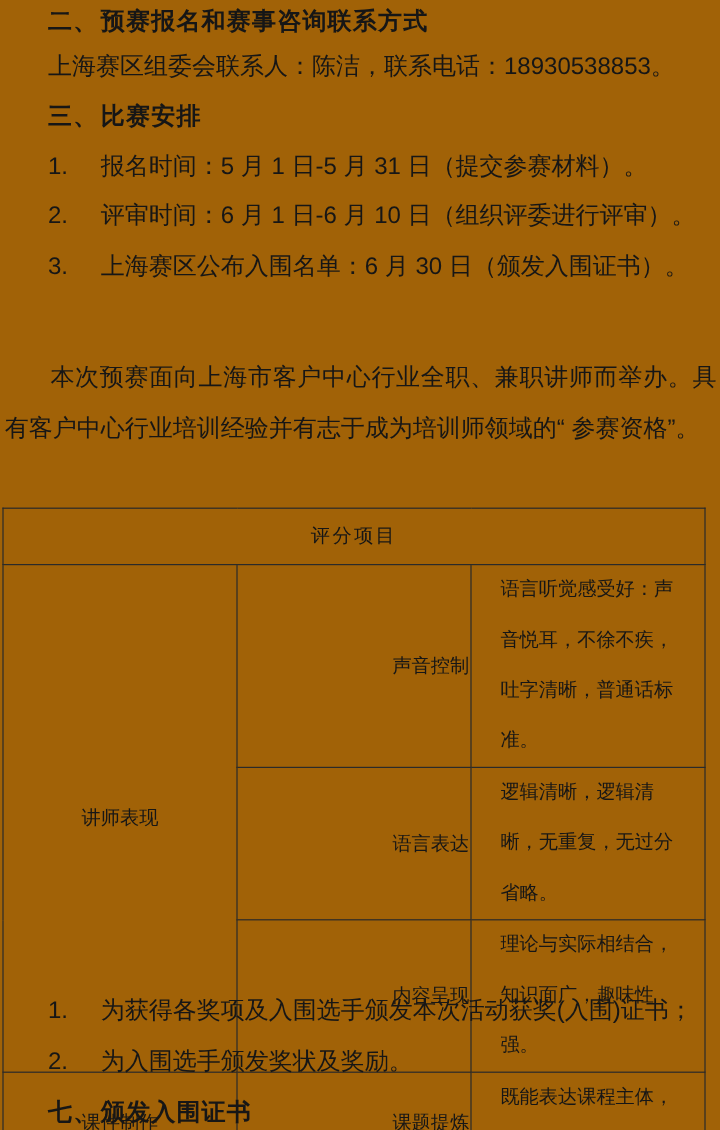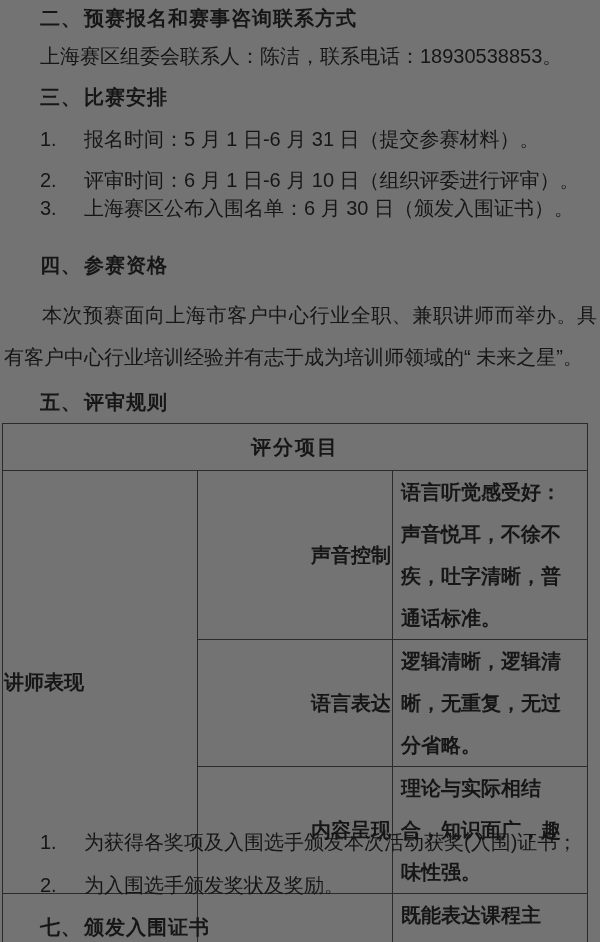--- a/index.html
+++ b/index.html
@@ -1,47 +1,46 @@
 <!DOCTYPE html>
 <html><head>
 <meta charset="utf-8">
 <style>
   html,body{margin:0;padding:0;background:#ffffff;}
   .page{
     position:relative;
     width:600px;height:942px;
-    background:#737373;
+    background:#a16207;
     overflow:hidden;
     font-family:"Liberation Sans", sans-serif;
     color:#161616;
     font-size:20px;
   }
   .hline{position:absolute;left:40px;font-weight:bold;white-space:nowrap;line-height:24px;letter-spacing:1px;}
   .hnum{display:inline-block;width:44px;}
   .tline{position:absolute;left:40px;white-space:nowrap;line-height:24px;}
   .litem{position:absolute;left:40px;white-space:nowrap;line-height:26px;}
   .lnum{display:inline-block;width:44px;}
   .para{
     position:absolute;left:4px;width:593px;
     line-height:42px;text-align:justify;text-indent:38px;
   }
   table.score{
     position:absolute;left:2px;top:423px;
     width:586px;border-collapse:collapse;table-layout:fixed;
   }
   table.score td{
     border:1.5px solid #2a2a2a;
-    font-size:20px;color:#161616;
+    font-size:16px;color:#161616;
     vertical-align:middle;
-    font-weight:bold;
   }
   td.thead{text-align:center;height:44px;letter-spacing:2px;}
-  td.cat{text-align:left;width:100px;}
+  td.cat{text-align:center;width:100px;}
   td.crit{text-align:right;width:98px;}
-  td.desc{text-align:left;padding:0 8px;line-height:42px;}
+  td.desc{text-align:left;padding:0 24px;line-height:42px;}
   .r1{height:91px;}
   .r2{height:43px;}
   .r3{height:42px;}
   .r4{height:46px;}
 </style>
 </head>
 <body>
 
 <div class="page">
 
@@ -49,38 +48,32 @@
     <span class="hnum">二、</span><span class="htitle">预赛报名和赛事咨询联系方式</span>
   </div>
 
   <div class="tline" style="top:44px">上海赛区组委会联系人：陈洁，联系电话：18930538853。</div>
 
   <div class="hline" style="top:85px">
     <span class="hnum">三、</span><span class="htitle">比赛安排</span>
   </div>
 
   <div class="litem" style="top:126px">
-    <span class="lnum">1.</span><span>报名时间：5 月 1 日-6 月 31 日（提交参赛材料）。</span>
+    <span class="lnum">1.</span><span>报名时间：5 月 1 日-5 月 31 日（提交参赛材料）。</span>
   </div>
   <div class="litem" style="top:167px">
     <span class="lnum">2.</span><span>评审时间：6 月 1 日-6 月 10 日（组织评委进行评审）。</span>
   </div>
-  <div class="litem" style="top:195px">
+  <div class="litem" style="top:209px">
     <span class="lnum">3.</span><span>上海赛区公布入围名单：6 月 30 日（颁发入围证书）。</span>
   </div>
 
-  <div class="hline" style="top:253px">
-    <span class="hnum">四、</span><span class="htitle">参赛资格</span>
-  </div>
 
-  <div class="para" style="top:294px">本次预赛面向上海市客户中心行业全职、兼职讲师而举办。具有客户中心行业培训经验并有志于成为培训师领域的“ 未来之星”。</div>
+  <div class="para" style="top:294px">本次预赛面向上海市客户中心行业全职、兼职讲师而举办。具有客户中心行业培训经验并有志于成为培训师领域的“ 参赛资格”。</div>
 
-  <div class="hline" style="top:390px">
-    <span class="hnum">五、</span><span class="htitle">评审规则</span>
-  </div>
 
   <table class="score">
     <tbody>
         <tr>
       <td class="thead" colspan="3">评分项目</td>
     </tr>
     <tr class="r1">
       <td class="cat" rowspan="3">讲师表现</td>
       <td class="crit">声音控制</td>
       <td class="desc">语言听觉感受好：声音悦耳，不徐不疾，吐字清晰，普通话标准。</td>

